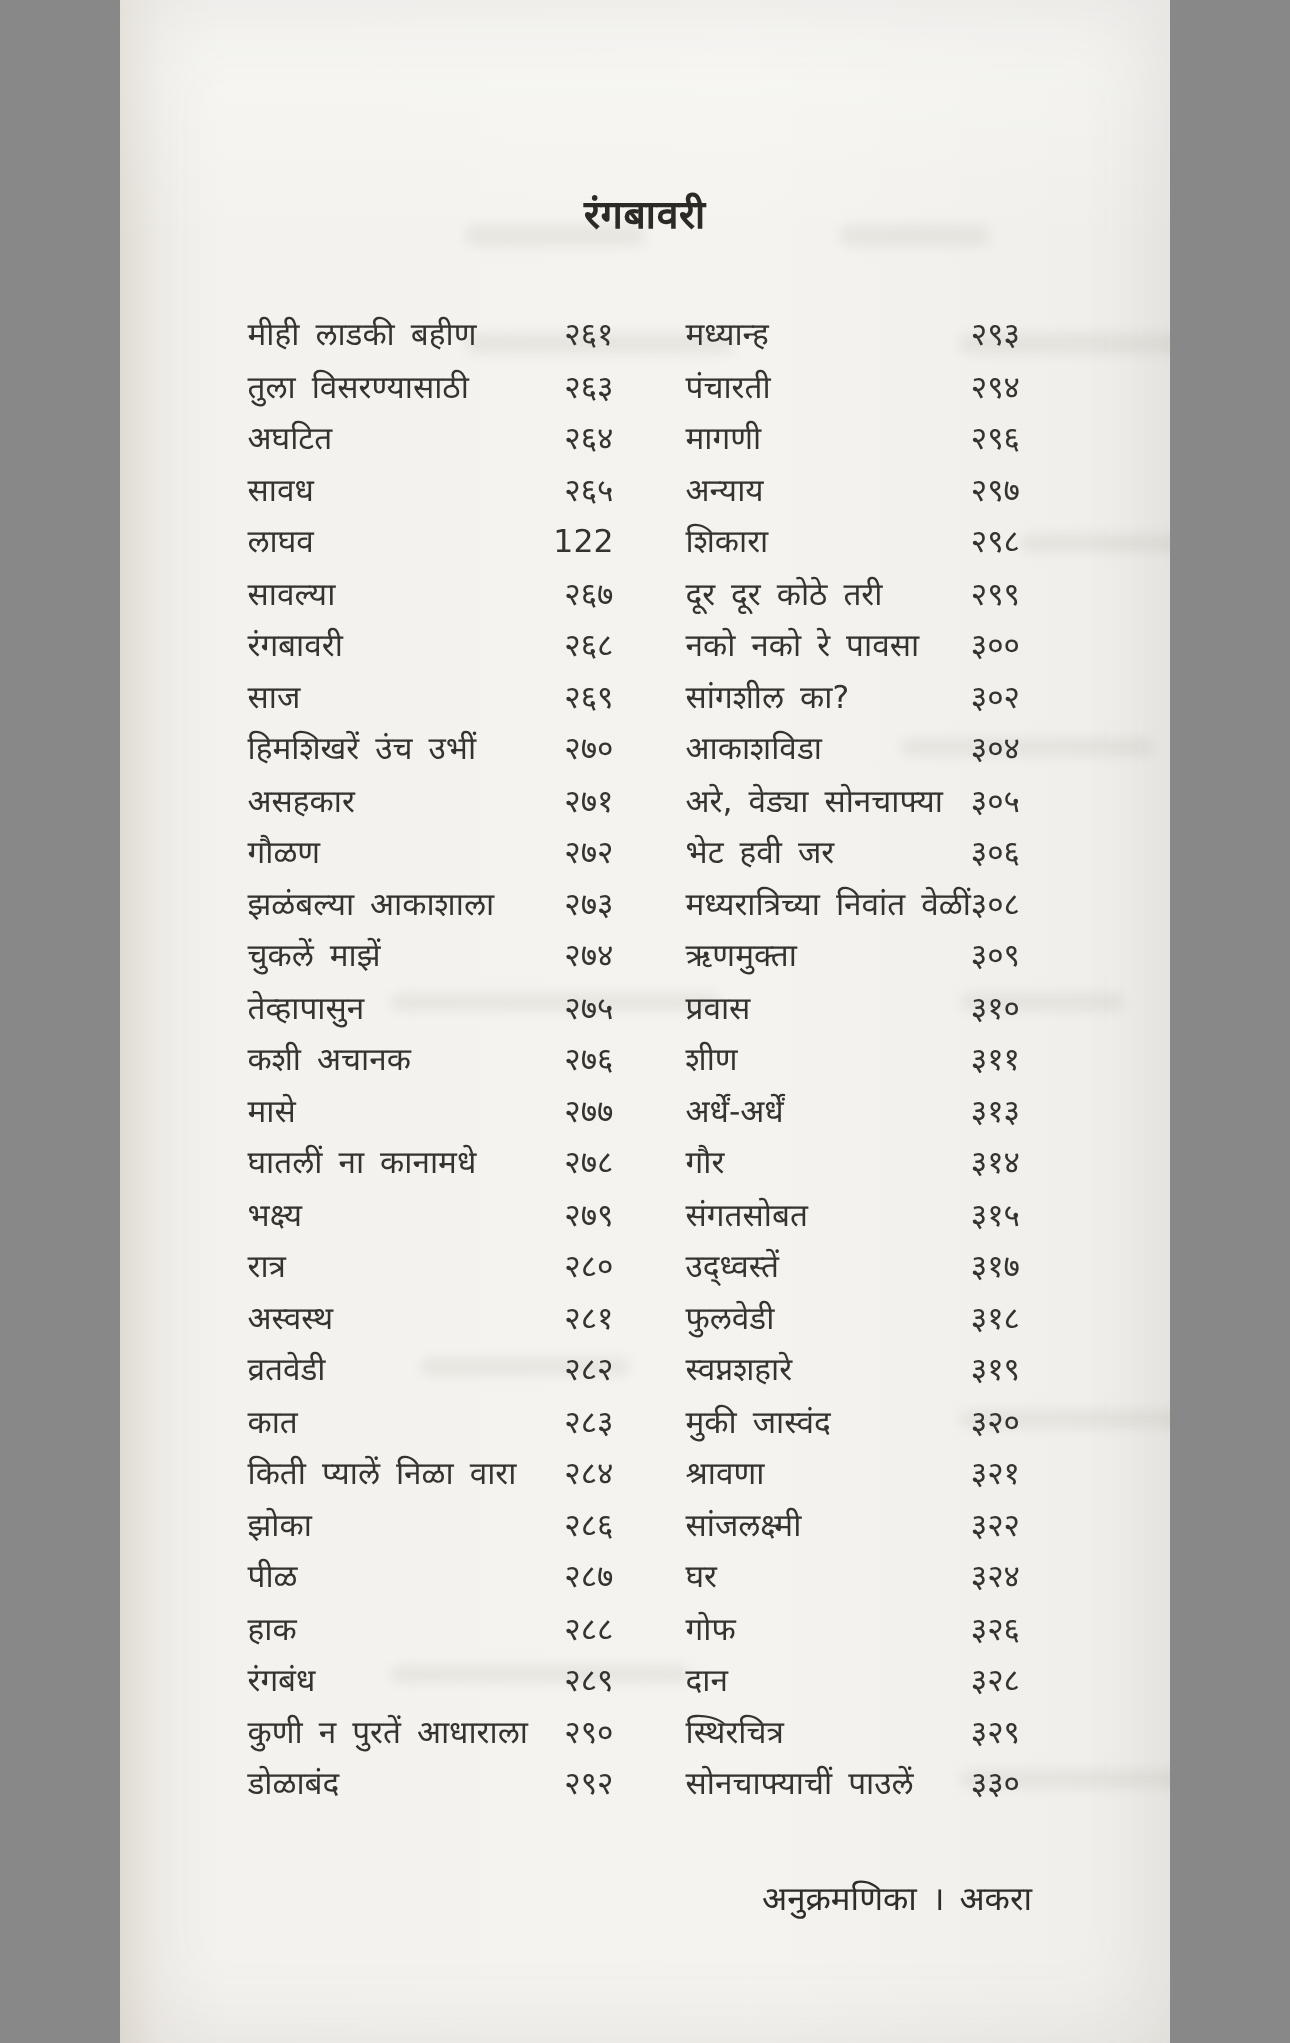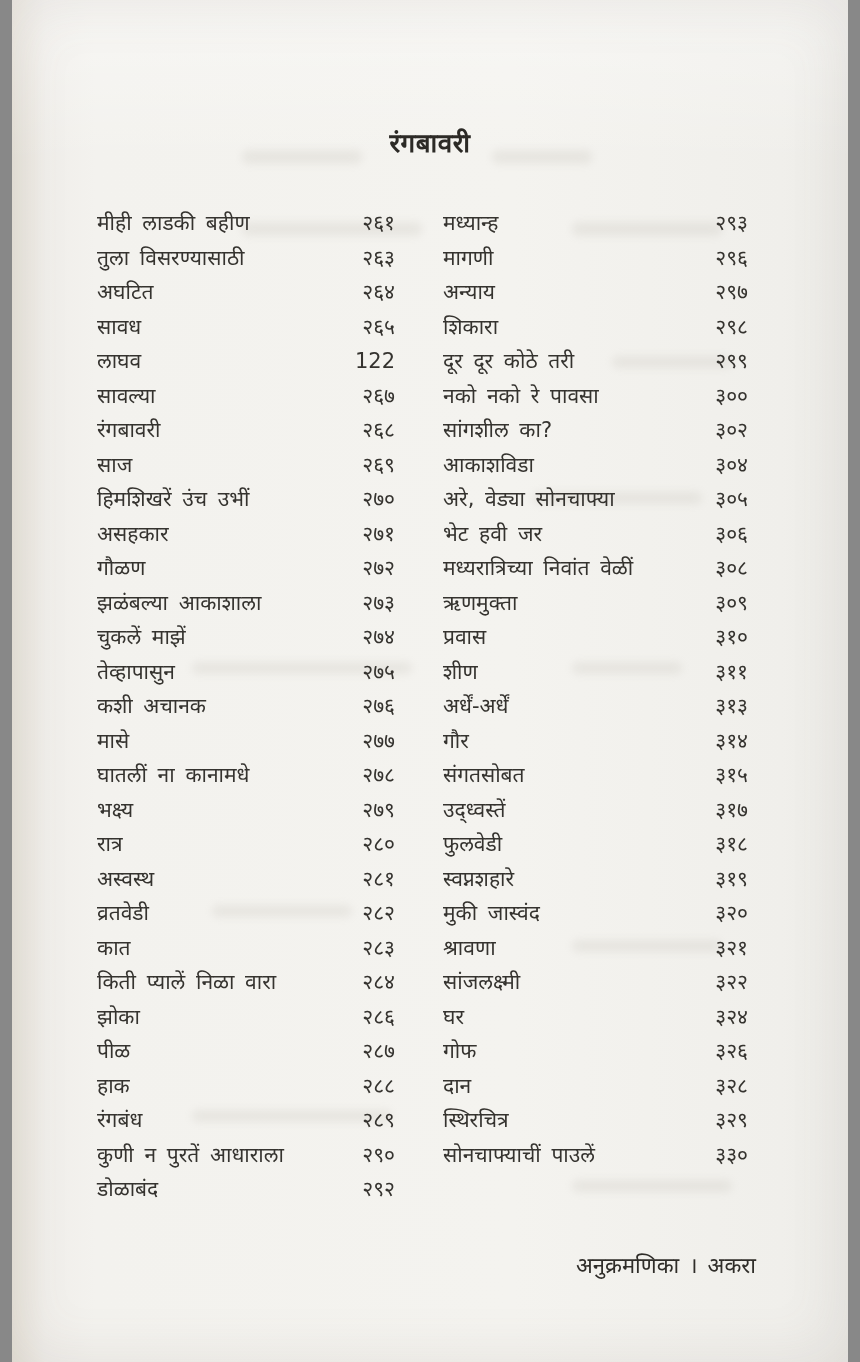--- a/index.html
+++ b/index.html
@@ -2,21 +2,21 @@
 <html lang="mr"><head>
 <meta charset="utf-8">
 <style>
   html, body {
     margin: 0;
     padding: 0;
     background: #888;
   }
   .page {
     position: relative;
-    width: 836px;
+    width: 700px;
     height: 1362px;
     margin: 0 auto;
     overflow: hidden;
     background:
       linear-gradient(180deg, rgba(255,255,255,0.35) 0%, rgba(255,255,255,0) 12%),
       linear-gradient(90deg, #e7e3da 0%, #f0eeea 4%, #f3f2ee 10%, #f4f3ef 60%, #f0efeb 92%, #ecebe7 100%);
     font-family: "DejaVu Sans", sans-serif;
     color: #35332f;
   }
   .page::after {
@@ -55,21 +55,20 @@
     height: 34.5px;
     line-height: 34.5px;
     white-space: nowrap;
   }
   .toc-row .entry-title {
     font-size: 21px;
     word-spacing: 4px;
   }
   .toc-row .entry-page {
     font-size: 21px;
-    margin-left: 12px;
   }
   .footer {
     position: absolute;
     top: 1249px;
     right: 92px;
     font-size: 22px;
     word-spacing: 3px;
     color: #2f2d29;
   }
   
@@ -261,20 +260,24 @@
     <span class="entry-title">डोळाबंद</span>
     <span class="entry-page">२९२</span>
   </div>
 </div>
     <div class="toc-col right">
   <div class="toc-row">
     <span class="entry-title">मध्यान्ह</span>
     <span class="entry-page">२९३</span>
   </div>
 
+  <div class="toc-row">
+    <span class="entry-title">पंचारती</span>
+    <span class="entry-page">२९४</span>
+  </div>
 
   <div class="toc-row">
     <span class="entry-title">मागणी</span>
     <span class="entry-page">२९६</span>
   </div>
 
   <div class="toc-row">
     <span class="entry-title">अन्याय</span>
     <span class="entry-page">२९७</span>
   </div>

